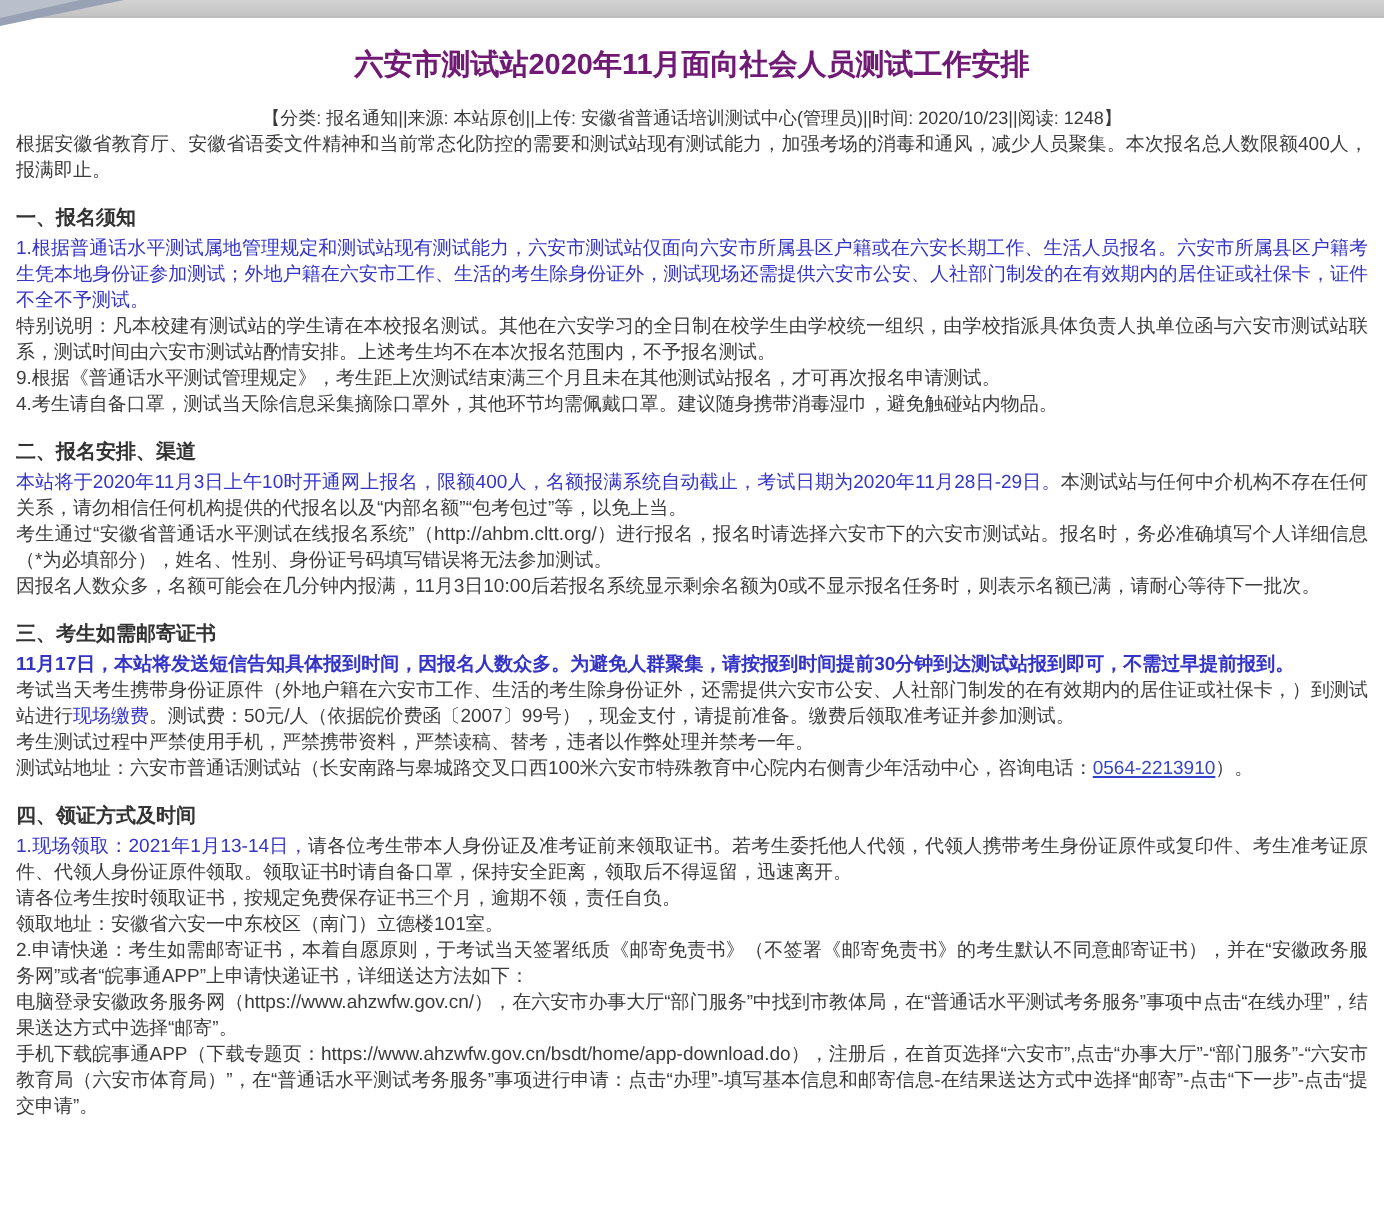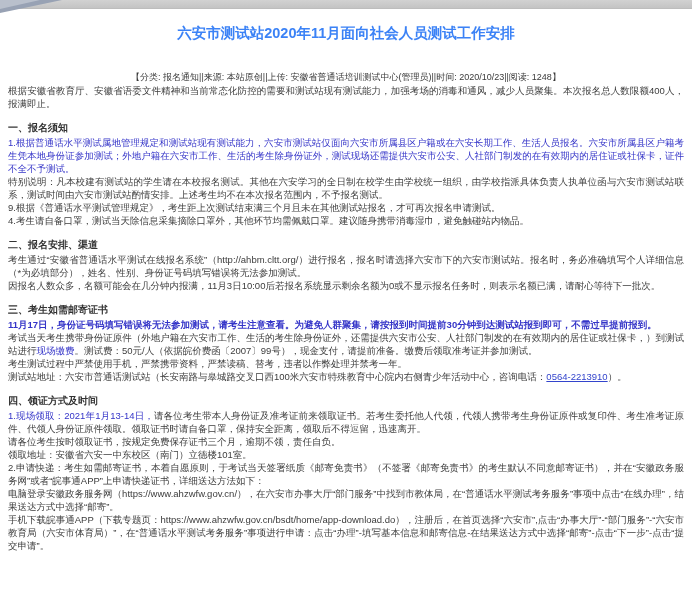--- a/index.html
+++ b/index.html
@@ -10,23 +10,23 @@
   *{box-sizing:border-box;margin:0;padding:0;}
   html,body{width:692px;height:610px;overflow:hidden;background:#ffffff;
     font-family:"Liberation Sans","DejaVu Sans",sans-serif;color:var(--body);}
   .top-bar{position:relative;width:692px;height:9px;background:linear-gradient(#d2d2d2,#c4c4c4);
     border-bottom:1px solid #bdbdbd;}
   .corner-deco{position:absolute;top:0;left:0;width:0;height:0;
     border-top:13px solid #98a2b4;border-right:62px solid transparent;}
   .corner-deco-inner{position:absolute;top:0;left:0;width:0;height:0;
     border-top:9px solid #b9c0cc;border-right:40px solid transparent;}
   .page{padding:6px 8px 0 8px;}
-  .doc-title{font-size:14.5px;font-weight:bold;color:#3b82f6;text-align:center;
+  .doc-title{font-size:14.5px;font-weight:bold;color:#701a75;text-align:center;
     padding-top:8px;line-height:20px;}
-  .doc-meta{font-size:9px;color:#3a3a3a;text-align:center;margin-top:28px;line-height:13px;}
+  .doc-meta{font-size:9px;color:#3a3a3a;text-align:center;margin-top:10px;line-height:13px;}
   .doc-intro{font-size:9.5px;line-height:13px;}
   section{margin-top:11px;}
   h3{font-size:10px;font-weight:bold;color:#333333;line-height:13px;margin-bottom:2px;}
   p{font-size:9.5px;line-height:13px;text-align:justify;}
   .seg-normal{color:var(--body);}
   .seg-blue{color:var(--blue);}
   .seg-blue-bold{color:var(--blue);font-weight:bold;}
   a.seg-link{color:var(--linkblue);text-decoration:underline;cursor:pointer;}
 </style>
 </head>
@@ -44,26 +44,27 @@
   <div>
       <section>
         <h3>一、报名须知</h3>
         <p><span class="seg-blue">1.根据普通话水平测试属地管理规定和测试站现有测试能力，六安市测试站仅面向六安市所属县区户籍或在六安长期工作、生活人员报名。六安市所属县区户籍考生凭本地身份证参加测试；外地户籍在六安市工作、生活的考生除身份证外，测试现场还需提供六安市公安、人社部门制发的在有效期内的居住证或社保卡，证件不全不予测试。</span></p>
         <p><span class="seg-normal">特别说明：凡本校建有测试站的学生请在本校报名测试。其他在六安学习的全日制在校学生由学校统一组织，由学校指派具体负责人执单位函与六安市测试站联系，测试时间由六安市测试站酌情安排。上述考生均不在本次报名范围内，不予报名测试。</span></p>
         <p><span class="seg-normal">9.根据《普通话水平测试管理规定》，考生距上次测试结束满三个月且未在其他测试站报名，才可再次报名申请测试。</span></p>
         <p><span class="seg-normal">4.考生请自备口罩，测试当天除信息采集摘除口罩外，其他环节均需佩戴口罩。建议随身携带消毒湿巾，避免触碰站内物品。</span></p>
       </section>
       <section>
         <h3>二、报名安排、渠道</h3>
+        <p><span class="seg-blue">本站将于2020年11月3日上午10时开通网上报名，限额400人，名额报满系统自动截止，考试日期为2020年11月28日-29日。</span><span class="seg-normal">本测试站与任何中介机构不存在任何关系，请勿相信任何机构提供的代报名以及“内部名额”“包考包过”等，以免上当。</span></p>
         <p><span class="seg-normal">考生通过“安徽省普通话水平测试在线报名系统”（http://ahbm.cltt.org/）进行报名，报名时请选择六安市下的六安市测试站。报名时，务必准确填写个人详细信息（*为必填部分），姓名、性别、身份证号码填写错误将无法参加测试。</span></p>
         <p><span class="seg-normal">因报名人数众多，名额可能会在几分钟内报满，11月3日10:00后若报名系统显示剩余名额为0或不显示报名任务时，则表示名额已满，请耐心等待下一批次。</span></p>
       </section>
       <section>
         <h3>三、考生如需邮寄证书</h3>
-        <p><span class="seg-blue-bold">11月17日，身份证号码填写错误将无法参加测试，请考生注意查看。为避免人群聚集，请按报到时间提前30分钟到达测试站报到即可，不需过早提前报到。</span></p>
+        <p><span class="seg-blue-bold">11月17日，本站将发送短信告知具体报到时间，因报名人数众多。为避免人群聚集，请按报到时间提前30分钟到达测试站报到即可，不需过早提前报到。</span></p>
         <p><span class="seg-normal">考试当天考生携带身份证原件（外地户籍在六安市工作、生活的考生除身份证外，还需提供六安市公安、人社部门制发的在有效期内的居住证或社保卡，）到测试站进行</span><span class="seg-blue">现场缴费</span><span class="seg-normal">。测试费：50元/人（依据皖价费函〔2007〕99号），现金支付，请提前准备。缴费后领取准考证并参加测试。</span></p>
         <p><span class="seg-normal">考生测试过程中严禁使用手机，严禁携带资料，严禁读稿、替考，违者以作弊处理并禁考一年。</span></p>
         <p><span class="seg-normal">测试站地址：六安市普通话测试站（长安南路与皋城路交叉口西100米六安市特殊教育中心院内右侧青少年活动中心，咨询电话：</span><a href="#" class="seg-link">0564-2213910</a><span class="seg-normal">）。</span></p>
       </section>
       <section>
         <h3>四、领证方式及时间</h3>
         <p><span class="seg-blue">1.现场领取：2021年1月13-14日，</span><span class="seg-normal">请各位考生带本人身份证及准考证前来领取证书。若考生委托他人代领，代领人携带考生身份证原件或复印件、考生准考证原件、代领人身份证原件领取。领取证书时请自备口罩，保持安全距离，领取后不得逗留，迅速离开。</span></p>
         <p><span class="seg-normal">请各位考生按时领取证书，按规定免费保存证书三个月，逾期不领，责任自负。</span></p>
         <p><span class="seg-normal">领取地址：安徽省六安一中东校区（南门）立德楼101室。</span></p>
         <p><span class="seg-normal">2.申请快递：考生如需邮寄证书，本着自愿原则，于考试当天签署纸质《邮寄免责书》（不签署《邮寄免责书》的考生默认不同意邮寄证书），并在“安徽政务服务网”或者“皖事通APP”上申请快递证书，详细送达方法如下：</span></p>

